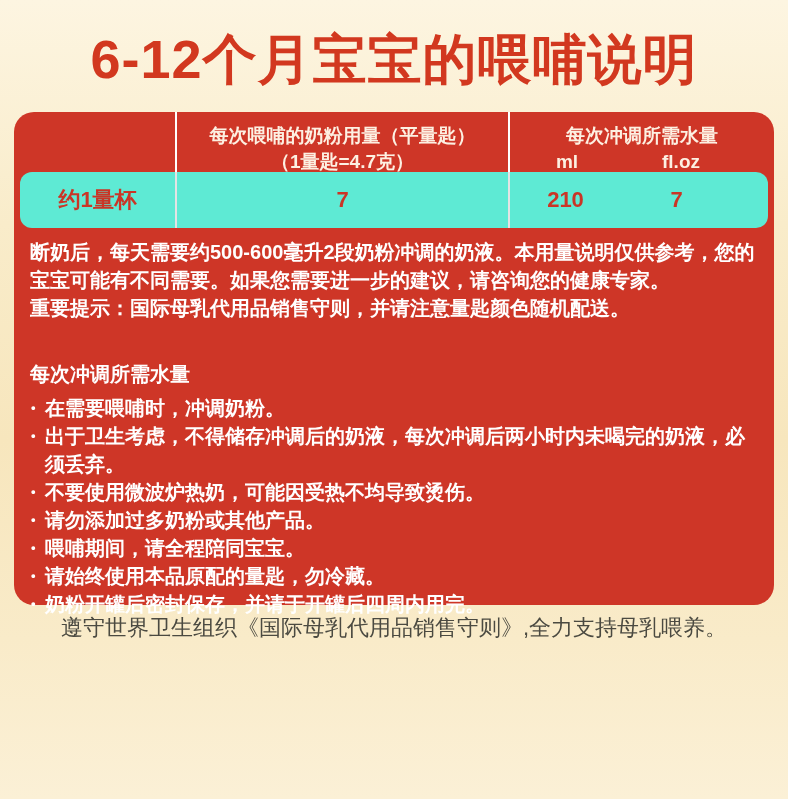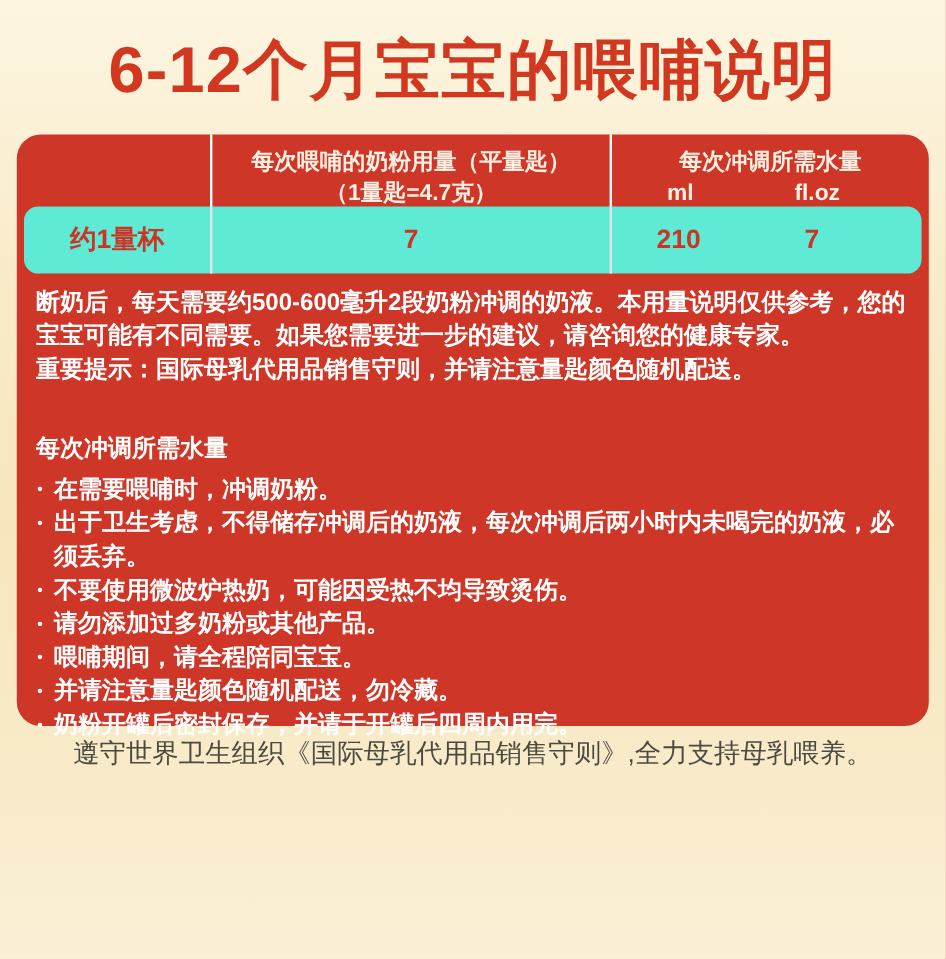--- a/index.html
+++ b/index.html
@@ -85,21 +85,21 @@
   <div class="notes">
     <p>断奶后，每天需要约500-600毫升2段奶粉冲调的奶液。本用量说明仅供参考，您的宝宝可能有不同需要。如果您需要进一步的建议，请咨询您的健康专家。</p>
     <p>重要提示：国际母乳代用品销售守则，并请注意量匙颜色随机配送。</p>
     <p class="advice-title">每次冲调所需水量</p>
     <ul class="advice-list">
         <li>在需要喂哺时，冲调奶粉。</li>
         <li>出于卫生考虑，不得储存冲调后的奶液，每次冲调后两小时内未喝完的奶液，必须丢弃。</li>
         <li>不要使用微波炉热奶，可能因受热不均导致烫伤。</li>
         <li>请勿添加过多奶粉或其他产品。</li>
         <li>喂哺期间，请全程陪同宝宝。</li>
-        <li>并请注意量匙颜色随机配送，勿冷藏。</li>
+        <li>请始终使用本品原配的量匙，勿冷藏。</li>
         <li>奶粉开罐后密封保存，并请于开罐后四周内用完。</li>
       </ul>
   </div>
 
 </div>
 
 <div class="footer">
   <p class="footer-line2">遵守世界卫生组织《国际母乳代用品销售守则》,全力支持母乳喂养。</p>
 </div>
 

